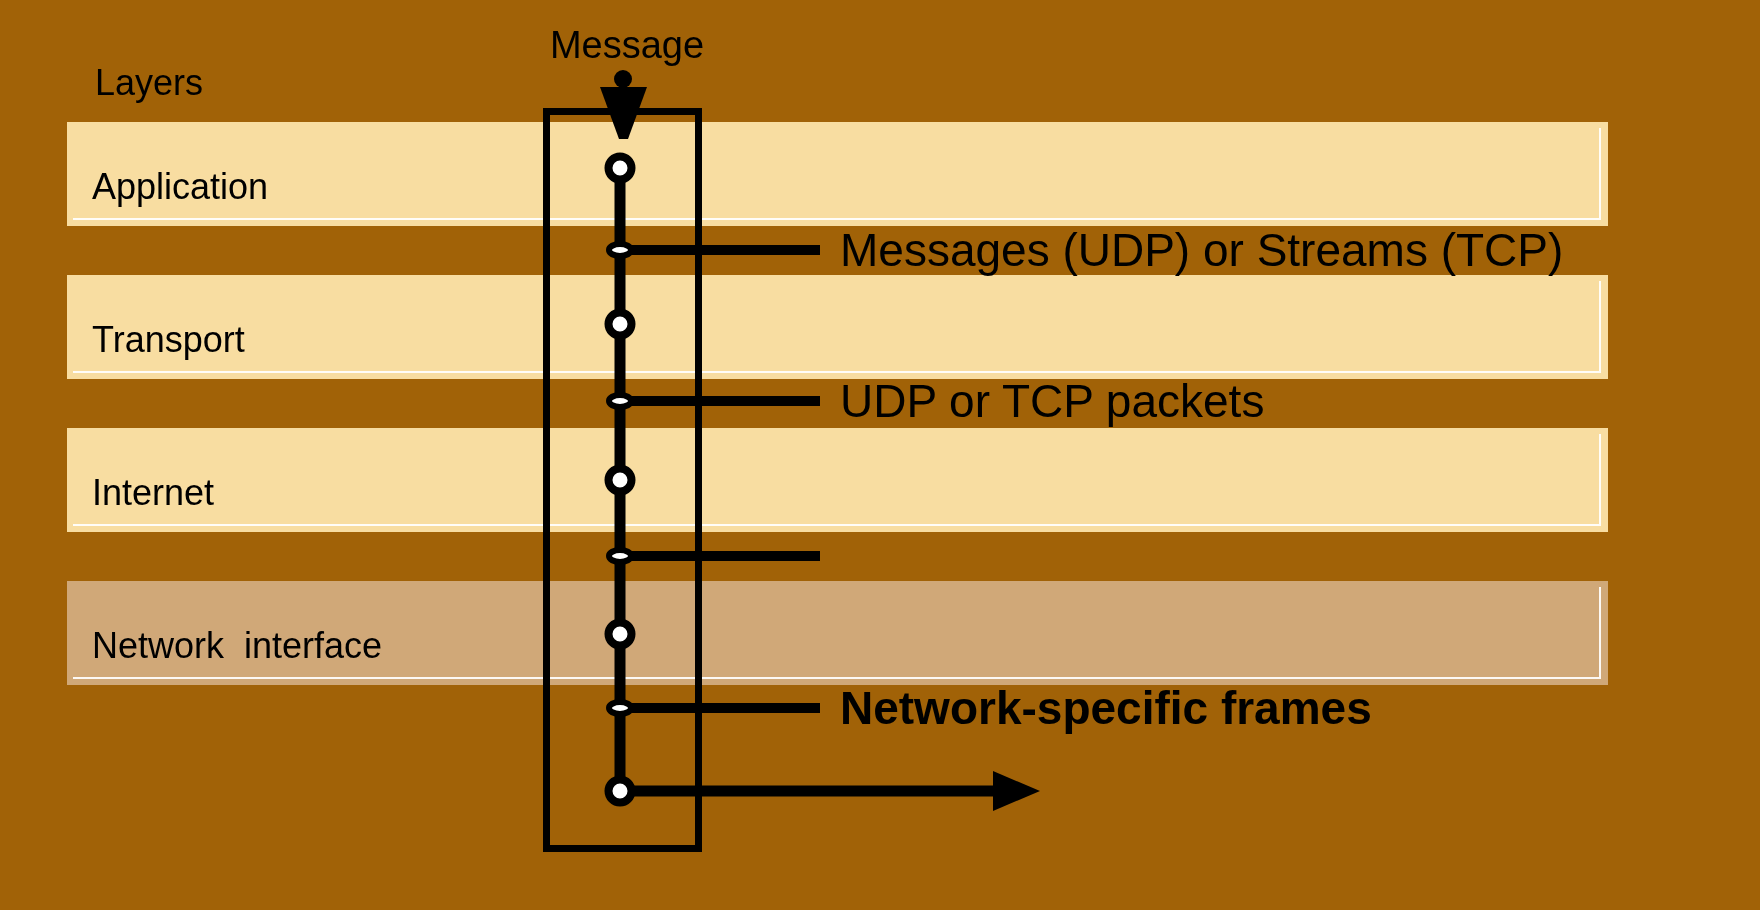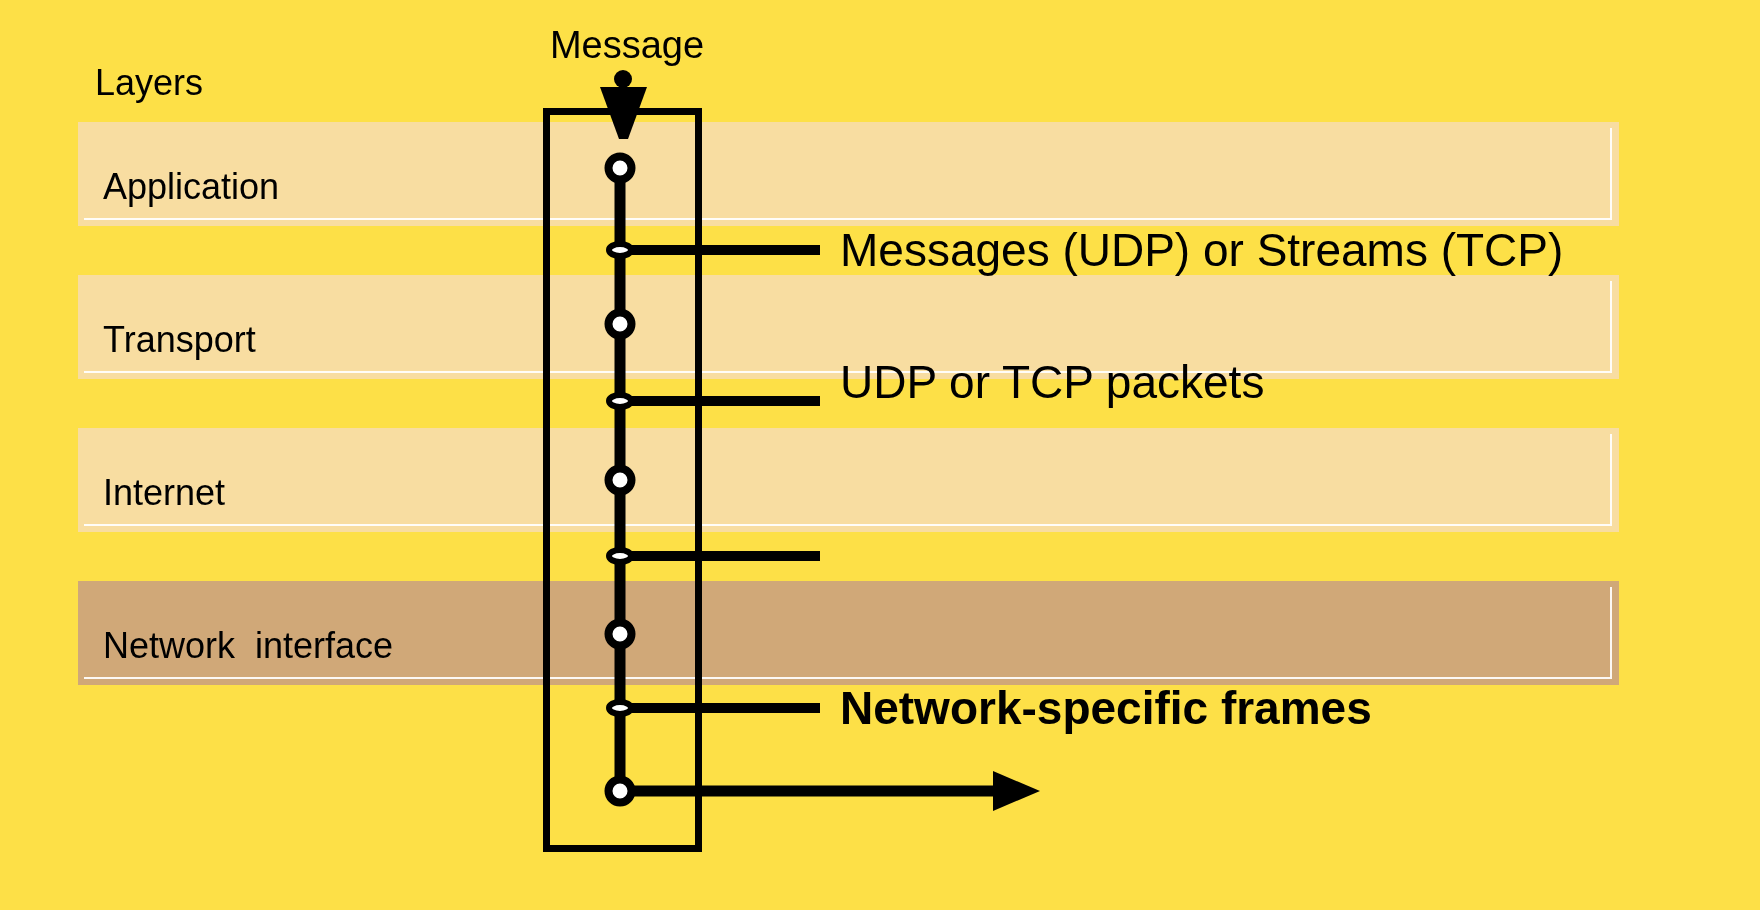--- a/index.html
+++ b/index.html
@@ -1,27 +1,27 @@
 <!DOCTYPE html>
 <html style="--light-band: #F8DDA1; --dark-band: #D0A878;"><head>
 <meta charset="utf-8">
 <style>
   html, body { margin: 0; padding: 0; background: #ffffff; }
   .canvas {
     position: relative;
     width: 1760px;
     height: 910px;
-    background: #fde047;
+    background: #a16207;
     font-family: "Liberation Sans", sans-serif;
     color: #000;
     overflow: hidden;
   }
   .band {
     position: absolute;
-    left: 78px;
+    left: 67px;
     width: 1541px;
     height: 104px;
   }
   .band.light { background: var(--light-band, #F8DDA1); }
   .band.dark  { background: var(--dark-band,  #D0A878); }
   
   .band::after {
     content: "";
     position: absolute;
     left: 6px; right: 7px; top: 6px; bottom: 6px;
@@ -58,21 +58,21 @@
   }
   .annotation {
     position: absolute;
     left: 840px;
     font-size: 46px;
     line-height: 44px;
     white-space: nowrap;
     z-index: 3;
   }
   .annotation.a0 { top: 228px; }
-  .annotation.a1 { top: 360px; }
+  .annotation.a1 { top: 379px; }
   .annotation.a2 { top: 534px; }
   .annotation.a3 { top: 686px; font-weight: bold; }
   svg.overlay {
     position: absolute;
     left: 0; top: 0;
     z-index: 2;
   }
 </style>
 </head>
 <body>

